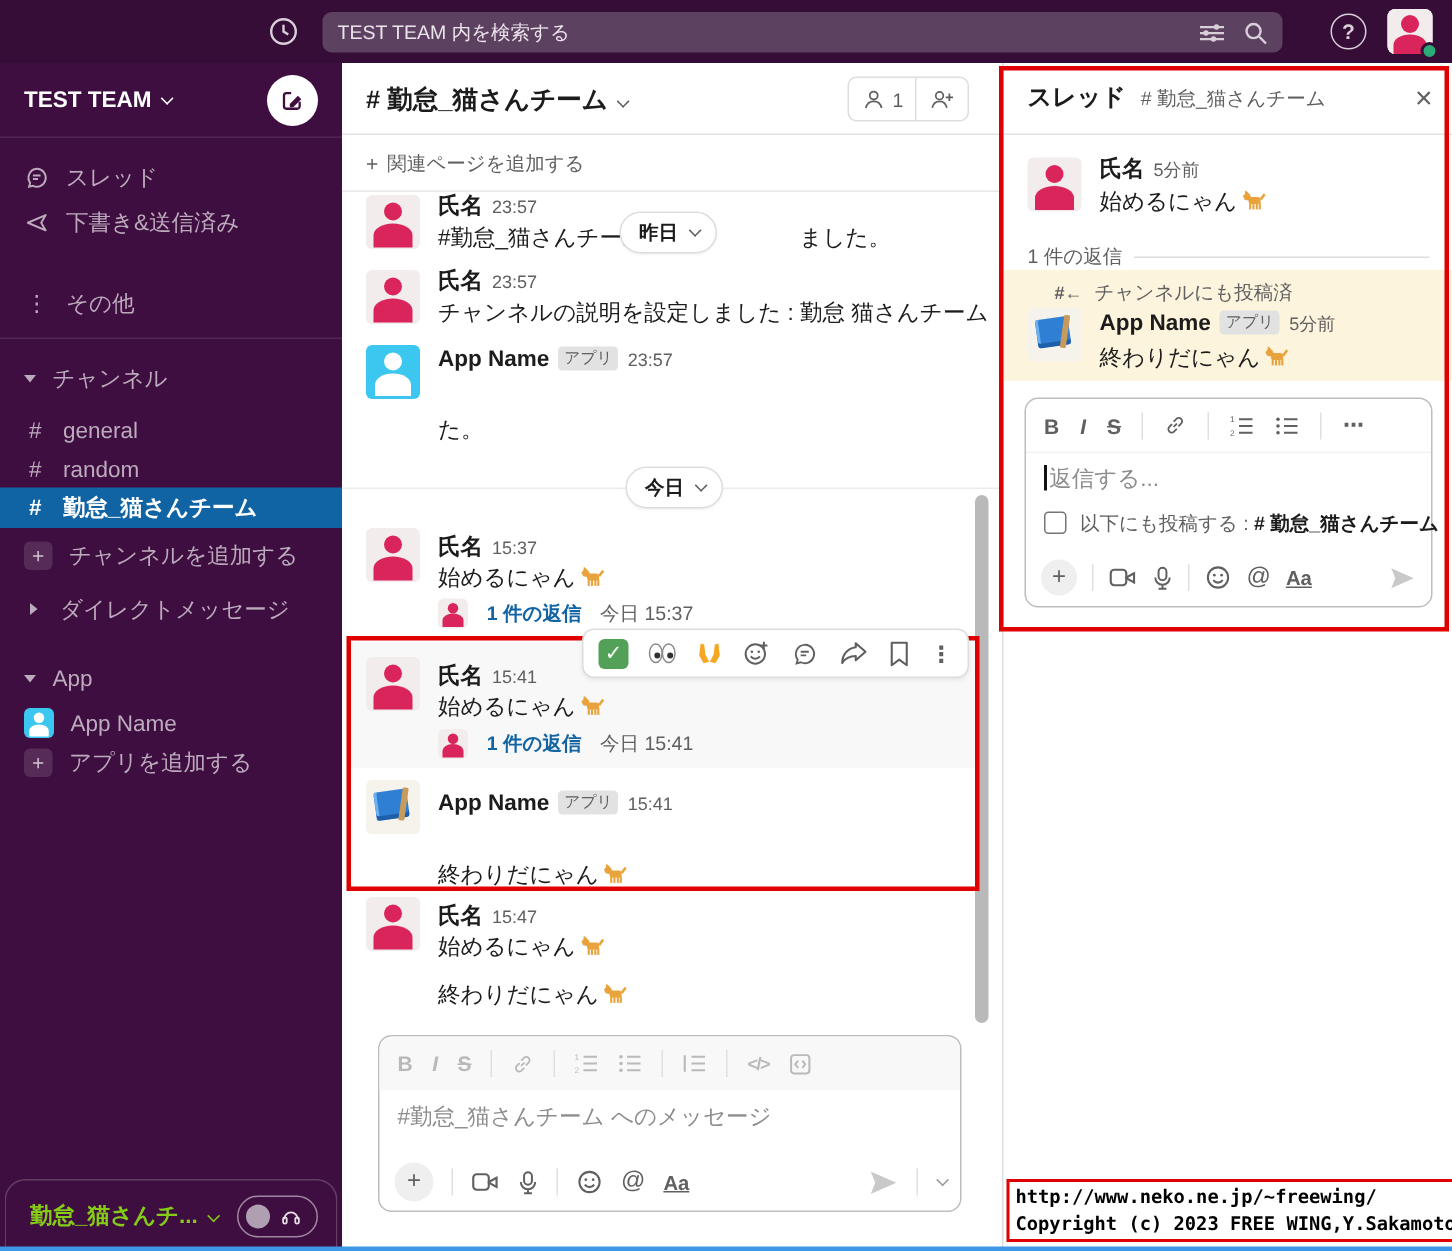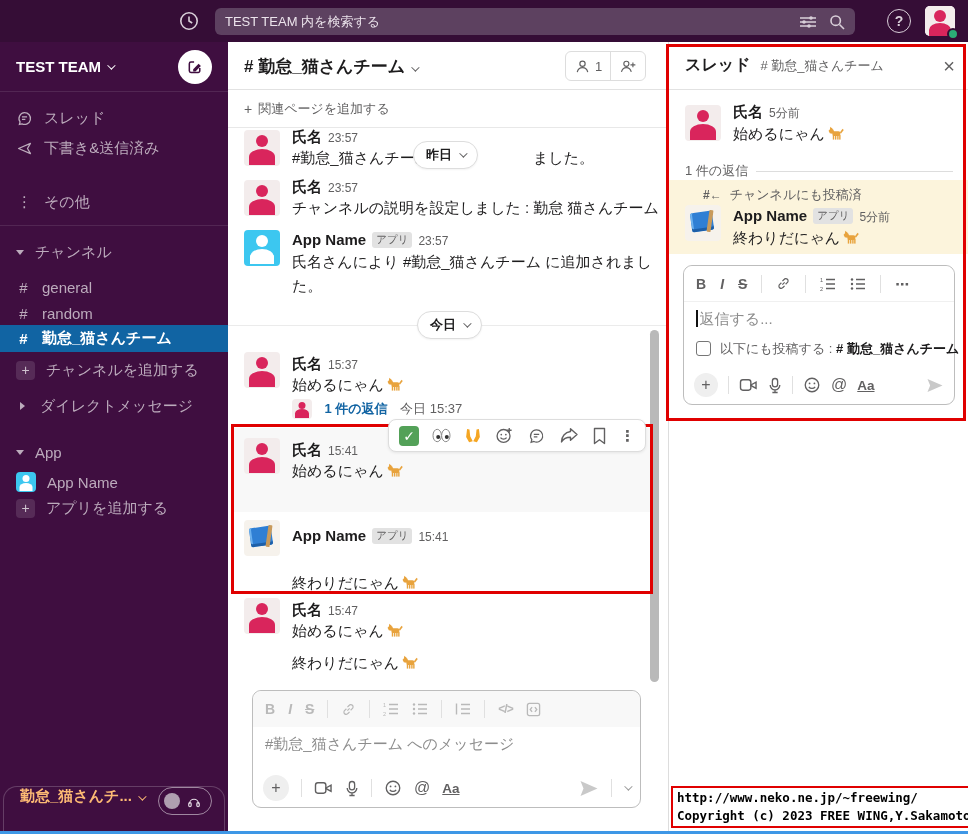--- a/index.html
+++ b/index.html
@@ -31,21 +31,21 @@
   .sb-row { position:absolute; left:0; width:228px; height:28px; display:flex; align-items:center; padding-left:16px; gap:11px; }
   .sb-row .lbl { white-space:nowrap; }
   .sb-row.sel { background:#1164a3; color:#fff; font-weight:700; }
   .sb-divider { position:absolute; left:0; top:183px; width:228px; border-top:1px solid #522653; }
   .hashg { width:15px; text-align:center; font-size:15px; }
   .plusbox { width:19px; height:19px; border-radius:4px; background:rgba(255,255,255,.12); display:flex; align-items:center; justify-content:center; font-size:14px; color:#cfc3cf; }
   .tri-d { width:0; height:0; border:4px solid transparent; border-top:5px solid #bcabbc; margin-top:4px; }
   .tri-r { width:0; height:0; border:4px solid transparent; border-left:5px solid #bcabbc; margin-left:4px; }
   .chv { display:inline-block; width:6px; height:6px; border-right:1.5px solid currentColor; border-bottom:1.5px solid currentColor; transform:rotate(45deg) translateY(-2px); margin-left:6px; }
   .app-av { width:20px; height:20px; border-radius:4px; }
-  .sb-footer { position:absolute; left:3px; top:744px; width:222px; height:48px; border:1px solid rgba(255,255,255,.2); border-bottom:none; border-radius:14px 14px 0 0; display:flex; align-items:flex-start; padding:0 12px 0 16px; color:#fdba74; font-weight:700; }
+  .sb-footer { position:absolute; left:3px; top:744px; width:222px; height:48px; border:1px solid rgba(255,255,255,.2); border-bottom:none; border-radius:14px 14px 0 0; display:flex; align-items:center; padding:0 12px 0 16px; color:#84cc16; font-weight:700; }
   .huddle-pill { margin-left:auto; width:54px; height:28px; border:1px solid rgba(255,255,255,.5); border-radius:15px; display:flex; align-items:center; padding:0 5px; gap:6px; }
   .huddle-dot { width:16px; height:16px; border-radius:50%; background:#af9fb0; }
 
   
   .main { position:absolute; left:228px; top:42px; width:440px; height:792px; background:#fff; }
   .ch-header { position:absolute; left:0; top:0; width:440px; height:48px; border-bottom:1px solid #e2e2e2; }
   .ch-title { position:absolute; left:16px; top:13px; font-size:17px; font-weight:900; color:#1d1c1d; }
   .ch-title .chv { color:#616061; }
   .members-btn { position:absolute; left:337px; top:9px; height:30px; border:1px solid #ddd; border-radius:6px; display:flex; align-items:stretch; color:#616061; font-size:13px; background:#fff; }
   .members-btn .seg { display:flex; align-items:center; gap:4px; padding:0 8px; }
@@ -281,21 +281,20 @@
   </div>
   <div class="abs mtext" style="left:64px;top:157px;">チャンネルの説明を設定しました : 勤怠 猫さんチーム</div>
 
   <div class="av36 person cyan" style="left:16px;top:188px;">
     <div class="head" style="width:12px;height:12px;top:5px;"></div>
       <div class="bodyp" style="width:24px;height:15px;top:19px;"></div>
   </div>
   <div class="abs" style="left:64px;top:189px;">
     <span class="mname">App Name</span><span class="badge">アプリ</span><span class="mtime">23:57</span>
   </div>
-  <div class="abs mtext" style="left:64px;top:211px;">氏名さんにより #勤怠_猫さんチーム に追加されまし</div>
   <div class="abs mtext" style="left:64px;top:235px;">た。</div>
 
   <div class="today-line"></div>
   <div class="datepill" style="left:189px;top:269px;">
     <span>今日</span>
       <span class="chv"></span>
   </div>
 
   <div class="av36 person" style="left:16px;top:310px;">
     <div class="head" style="width:12px;height:12px;top:5px;"></div>
@@ -335,20 +334,25 @@
           <path d="M4.5 2.2 6.8 4l.9 2.4-2.2 1.8-2.6-.5L1.6 5z"></path>
           <path d="M3.4.8 5.9 3 3 3.9z"></path>
           <rect x="5.6" y="5.6" width="8.6" height="5" rx="2"></rect>
           <rect x="6.1" y="9.5" width="1.5" height="5"></rect>
           <rect x="8.4" y="9.5" width="1.5" height="5"></rect>
           <rect x="10.8" y="9.5" width="1.5" height="5"></rect>
           <rect x="12.9" y="9.5" width="1.5" height="5"></rect>
           <path d="M13.6 6.8 16.5 3l1.3 1.3-2.9 3.8z"></path>
         </g>
       </svg></div>
+  <div class="abs" style="left:64px;top:444px;">
+    <span class="av20 person"><span class="head" style="width:7px;height:7px;top:3px;"></span><span class="bodyp" style="width:14px;height:9px;top:10px;"></span></span>
+    <span class="reply-link" style="margin-left:8px;">1 件の返信</span>
+    <span class="reply-time">今日 15:41</span>
+  </div>
 
   <div class="hover-toolbar">
     <span class="em-check">
         <span>✓</span>
       </span>
     <span>
         <svg width="19" height="15" viewBox="0 0 19 15">
           <ellipse cx="5.2" cy="7.5" rx="4.2" ry="6.2" fill="#fff" stroke="#8a8a8a"></ellipse>
           <circle cx="6.2" cy="9" r="2" fill="#333"></circle>
           <ellipse cx="13.8" cy="7.5" rx="4.2" ry="6.2" fill="#fff" stroke="#8a8a8a"></ellipse>

